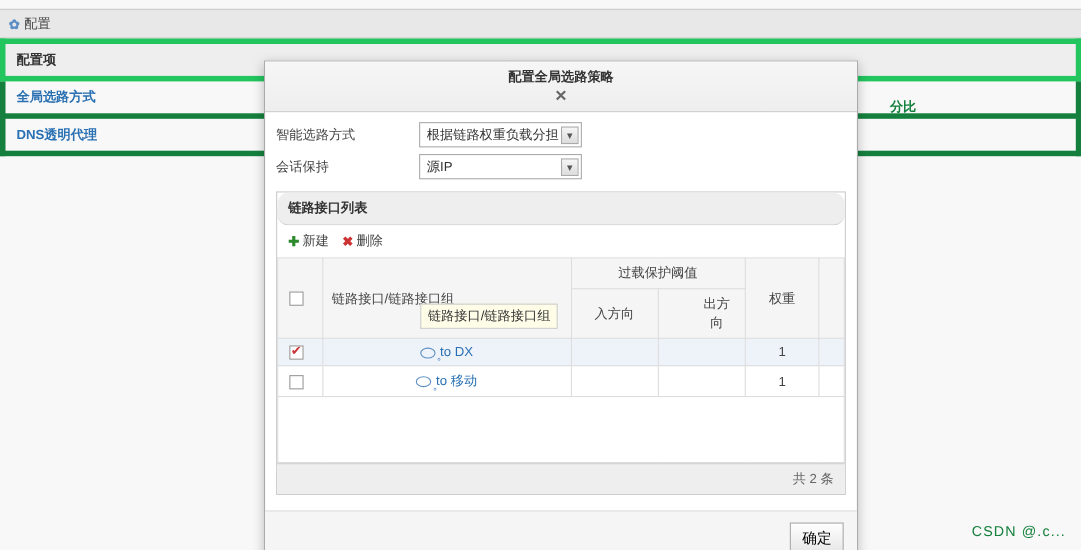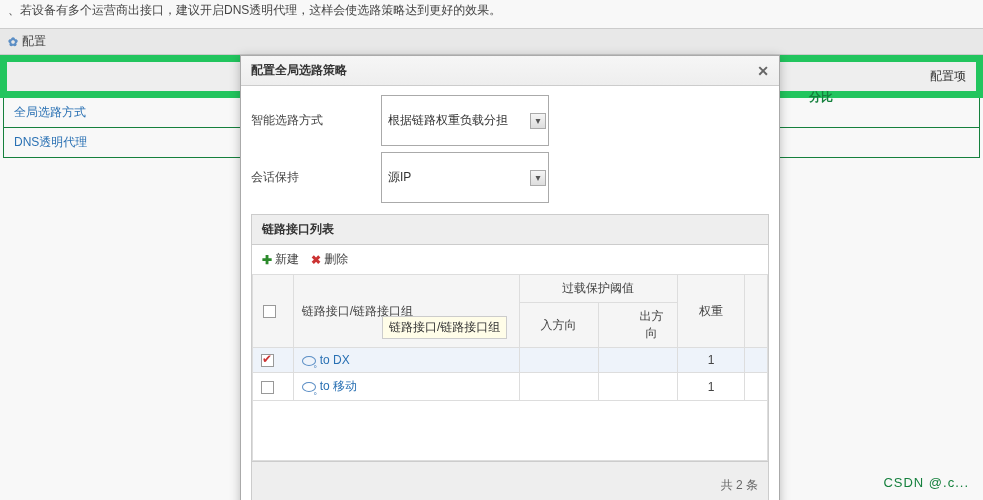--- a/index.html
+++ b/index.html
@@ -23,30 +23,31 @@
       padding: 4px 8px;
       display: flex;
       align-items: center;
       gap: 4px;
       color: #444;
     }
     .gear-icon { color: #5b8ec5; font-weight: bold; }
     .main-table { width: 100%; border-collapse: collapse; }
     .main-table th {
       background: #eee;
-      border: 7px solid #22c55e;
-      padding: 6px 10px;
-      text-align: right;
-      font-weight: normal;
+      border: 5px solid #22c55e;
+      padding: 6px 10px;
+      text-align: left;
+      font-weight: bold;
       color: #333;
     }
     .main-table td {
-      border: 1px solid #15803d;
+      border: 5px solid #15803d;
       padding: 6px 10px;
       color: #2970b3;
+      font-weight: bold;
     }
     .header-right-frag {
       position: absolute;
       right: 150px;
       top: 89px;
       color: #15803d;
       font-weight: bold;
     }
     
     .modal {
@@ -59,32 +60,33 @@
       box-shadow: 0 2px 10px rgba(0,0,0,.25);
     }
     .modal-title {
       display: flex;
       justify-content: space-between;
       align-items: center;
       padding: 6px 10px;
       font-weight: bold;
       background: linear-gradient(#f6f6f6,#eee);
       border-bottom: 1px solid #ccc;
+      flex-direction: column;
     }
     .modal-close { color: #666; cursor: pointer; font-size: 14px; }
     .modal-body { padding: 6px 10px 14px; }
     .form-row { display: flex; align-items: center; gap: 10px; padding: 3px 0; }
     .form-row label { width: 120px; color: #444; }
     .select {
       display: flex;
       justify-content: space-between;
       align-items: center;
-      width: 168px;
-      border: 1px solid #aaa;
-      padding: 16px 6px;
+      width: 148px;
+      border: 1px solid #aaa;
+      padding: 2px 6px;
       background: #fff;
       color: #333;
     }
     .select-arrow {
       width: 16px;
       height: 16px;
       border: 1px solid #aaa;
       background: linear-gradient(#f5f5f5,#ddd);
       display: flex;
       align-items: center;
@@ -95,30 +97,31 @@
     }
     .panel {
       border: 1px solid #ccc;
       margin-top: 8px;
     }
     .panel-header {
       background: #eee;
       padding: 6px 10px;
       font-weight: bold;
       border-bottom: 1px solid #ccc;
+      border-radius: 11px;
     }
     .toolbar { display: flex; gap: 12px; padding: 6px 10px; }
     .toolbar-btn { display: flex; align-items: center; gap: 3px; color: #444; cursor: pointer; }
     .plus-icon { color: #2b8a2b; font-weight: bold; }
     .x-icon { color: #c33; font-weight: bold; }
     .inner-table { width: 100%; border-collapse: collapse; font-size: 12px; position: relative; }
     .inner-table th, .inner-table td {
       border: 1px solid #ddd;
       padding: 5px 8px;
-      text-align: left;
+      text-align: center;
       color: #444;
     }
     .inner-table th { background: #f5f5f5; font-weight: normal; text-align: center; }
     .inner-table td { background: #fff; }
     .row-selected td { background: #eef3fa; }
     .oval { display:inline-block; width:14px;height:10px;border:1px solid #5b8ec5;border-radius:50%;margin-right:4px;vertical-align:middle;}
     .oval sub{font-size:8px;color:#5b8ec5;position:relative;left:10px;top:-2px;}
     .chk { width:13px;height:13px;border:1px solid #999;background:#fff;display:inline-block;vertical-align:middle;margin-right:6px;position:relative;}
     .chk.checked::after{content:"✔";color:#c33;position:absolute;left:0;top:-3px;font-size:12px;}
     .link-text { color: #2970b3; }
@@ -128,21 +131,21 @@
       top: 42px;
       background: #fffde8;
       border: 1px solid #ccc;
       padding: 2px 6px;
       font-size: 12px;
       color: #333;
       z-index: 5;
     }
     .panel-footer {
       background: #eee;
-      padding: 15px 10px;
+      padding: 5px 10px;
       text-align: right;
       border-top: 1px solid #ccc;
       color: #666;
     }
     .dialog-buttons {
       display:flex; justify-content:flex-end; gap:10px;
       padding: 10px 12px;
       border-top: 1px solid #ddd;
       background: #f5f5f5;
     }
@@ -160,21 +163,20 @@
       font-size: 13px;
       letter-spacing: 1px;
     }
     .spacer-rows td { height: 60px; }
   </style>
 </head>
 <body>
 
 <div class="page-bg">
   <ul class="context-text">
-    <li>、若设备有多个运营商出接口，建议开启DNS透明代理，这样会使选路策略达到更好的效果。</li>
   </ul>
   <div class="config-bar">
     <span class="gear-icon">✿</span>
     <span>配置</span>
   </div>
   <table class="main-table">
     <tbody>
         <tr>
           <th>配置项</th>
         </tr>

